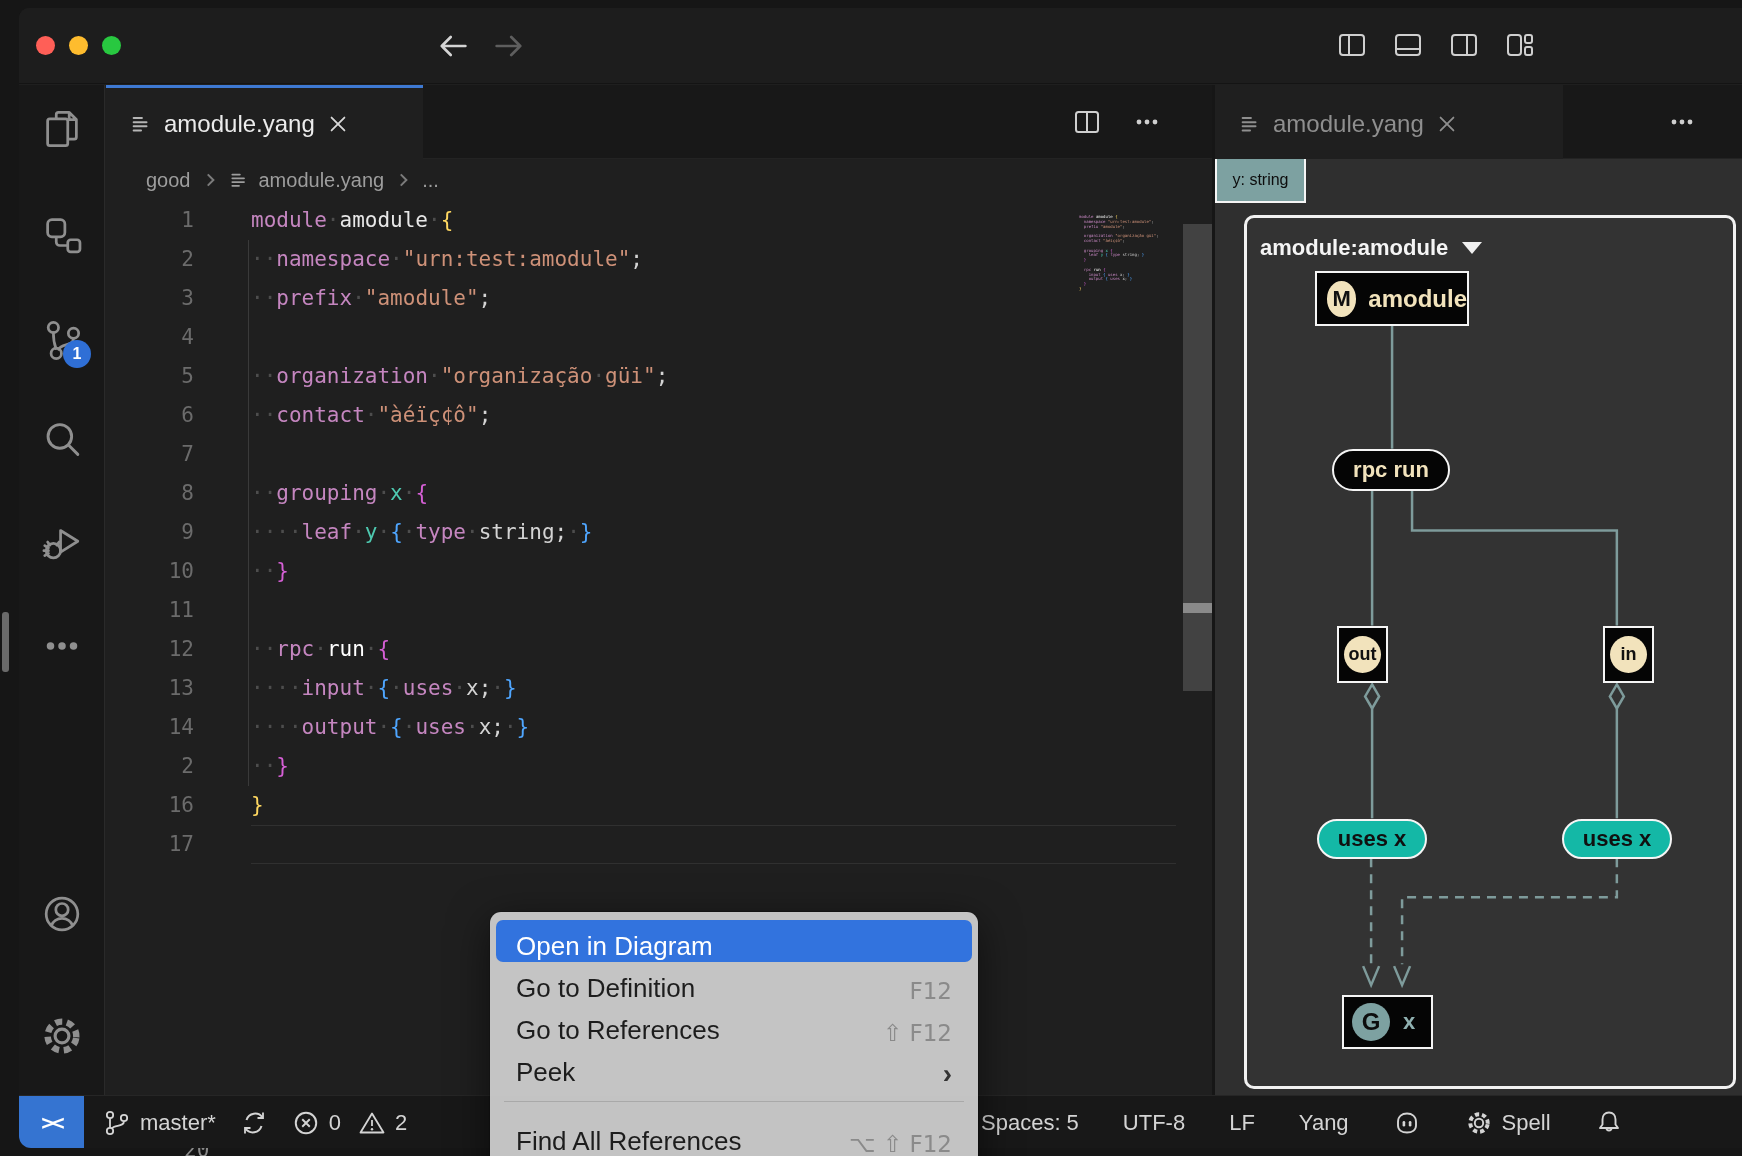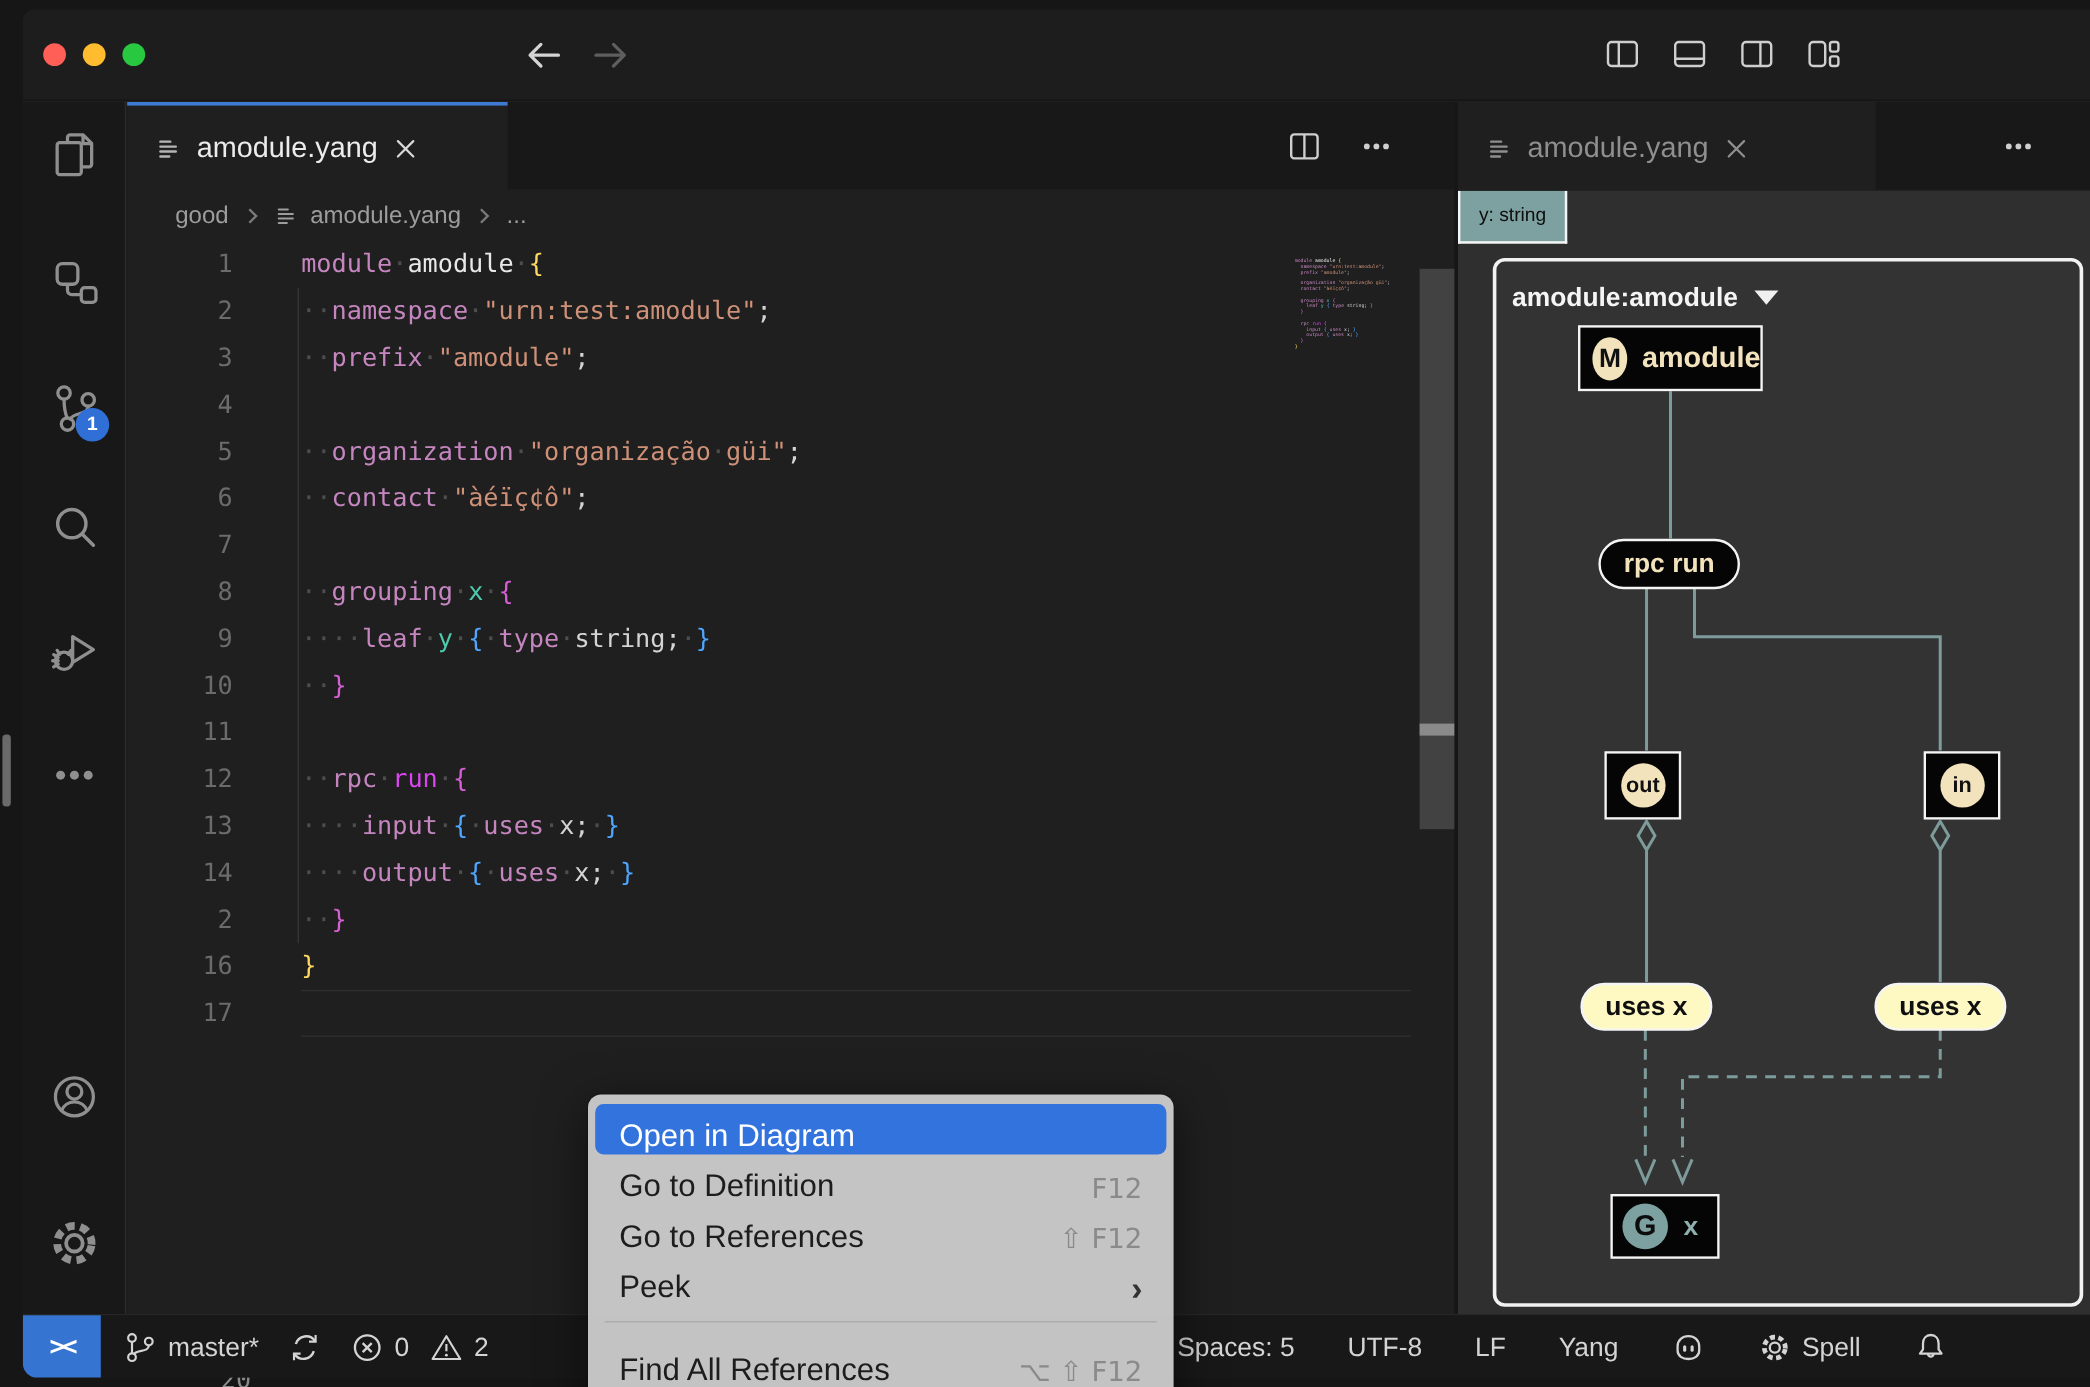--- a/index.html
+++ b/index.html
@@ -52,21 +52,21 @@
   .tab-actions { position:absolute; top:0; height:74px; display:flex; align-items:center; gap:30px; color:#cfcfcf; }
   .g1-actions { left:966px; }
   .breadcrumb { position:absolute; left:0; top:74px; right:0; height:42px; display:flex;
                 align-items:center; gap:10px; padding-left:40px; color:#9d9d9d; font-size:20px;
                 background:#1f1f1f; }
   .editor { position:absolute; left:0; top:116px; right:0; bottom:0; background:#1f1f1f; }
   .code-row { position:absolute; left:0; height:39px; width:100%; line-height:39px;
               font:21px/39px "DejaVu Sans Mono", monospace; white-space:pre; }
   .ln { position:absolute; left:0; width:88px; text-align:right; color:#6b6b6b; }
   .code-text { position:absolute; left:145px; }
-  .tok-k{color:#C586C0;} .tok-i{color:#e8e8e8;} .tok-t{color:#4EC9B0;} .tok-f{color:#d946ef;}
+  .tok-k{color:#C586C0;} .tok-i{color:#e8e8e8;} .tok-t{color:#4EC9B0;} .tok-f{color:#ffffff;}
   .tok-s{color:#CE9178;} .tok-p{color:#d4d4d4;} .tok-b1{color:#FFD861;} .tok-b2{color:#D65FD6;}
   .tok-b3{color:#4FA6FF;} .tok-w{color:#4d4d4d;}
   .indent-guide { position:absolute; left:142px; top:39px; width:1px; height:546px; background:#3a3a3a; }
   .current-line { position:absolute; left:145px; top:624px; width:925px; height:39px;
                   border-top:1.5px solid #303030; border-bottom:1.5px solid #303030; }
   .minimap { position:absolute; left:973px; top:14px; width:190px; overflow:hidden; }
   .mini-row { font:4px/4.8px "DejaVu Sans Mono", monospace; white-space:pre; height:4.8px; }
   .scroll-strip { position:absolute; left:1077px; top:23px; width:30px; height:467px; background:#424242; }
   .scroll-thumb { position:absolute; left:0; top:379px; width:30px; height:10px; background:#8a8a8a; }
 
@@ -84,23 +84,23 @@
   .dd-caret { width:0; height:0; border-left:10px solid transparent; border-right:10px solid transparent;
               border-top:12px solid #f0f0f0; margin-left:14px; }
   .dg-node { position:absolute; display:flex; align-items:center; justify-content:center;
              background:#050505; border:2px solid #f5f5f5; color:#F2E3BC; font-weight:bold; }
   .dg-module { left:100px; top:112px; width:154px; height:55px; justify-content:flex-start;
                padding-left:10px; gap:12px; font-size:24px; }
   .badge-circle { border-radius:50%; background:#F2E3BC; color:#111;
                   display:flex; align-items:center; justify-content:center; font-weight:bold; }
   .dg-rpc { left:117px; top:290px; width:118px; height:42px; border-radius:21px;
             border-width:2.5px; font-size:22px; }
-  .dg-io { width:64px; height:57px; }
+  .dg-io { width:51px; height:57px; }
   .dg-out { left:122px; top:467px; } .dg-in { left:388px; top:467px; }
-  .dg-uses { width:110px; height:40px; border-radius:20px; background:#fef9c3; color:#101010;
+  .dg-uses { width:110px; height:40px; border-radius:20px; background:#14b8a6; color:#101010;
              font-size:22px; border-width:2.5px; }
   .dg-uses-l { left:102px; top:660px; } .dg-uses-r { left:347px; top:660px; }
   .dg-grouping { left:127px; top:836px; width:91px; height:54px; justify-content:flex-start;
                  padding-left:8px; gap:13px; }
   .dg-grouping .badge-circle { background:#7DA1A1; color:#0d0d0d; }
   .dg-x { color:#8FB0B0; font-size:22px; font-weight:bold; }
   .dg-leaf { left:127px; top:890px; width:91px; height:44px; display:flex; align-items:center;
              justify-content:center; background:#7DA1A1; border:2px solid #f5f5f5; border-top:none;
              color:#0d0d0d; font-size:16px; }
   .edges { position:absolute; left:0; top:0; width:100%; height:100%; }

